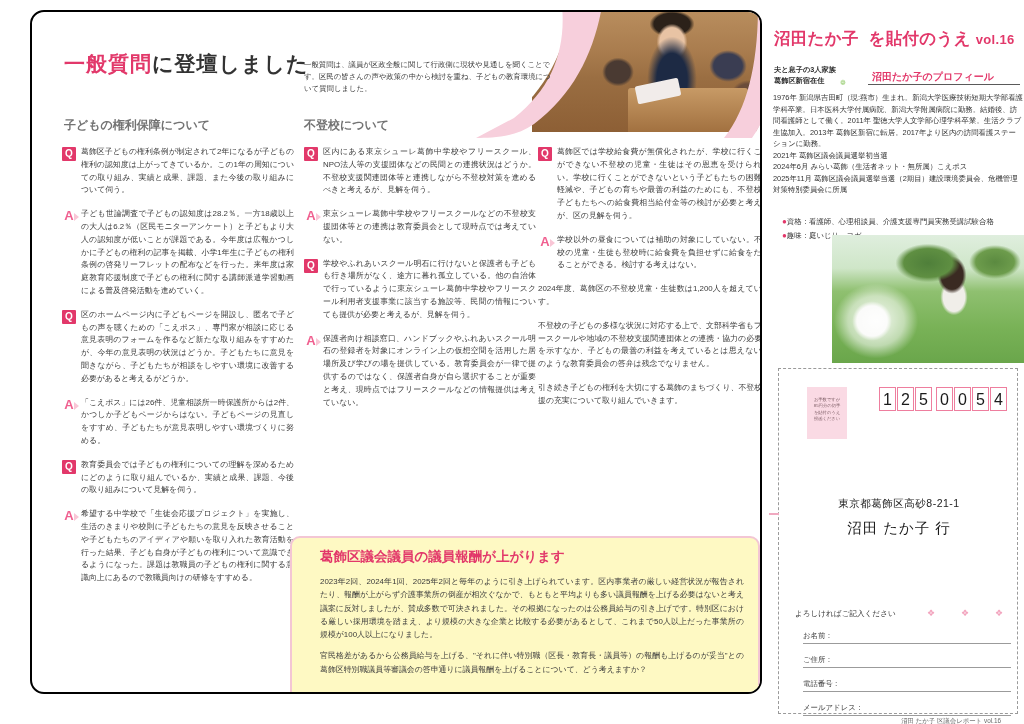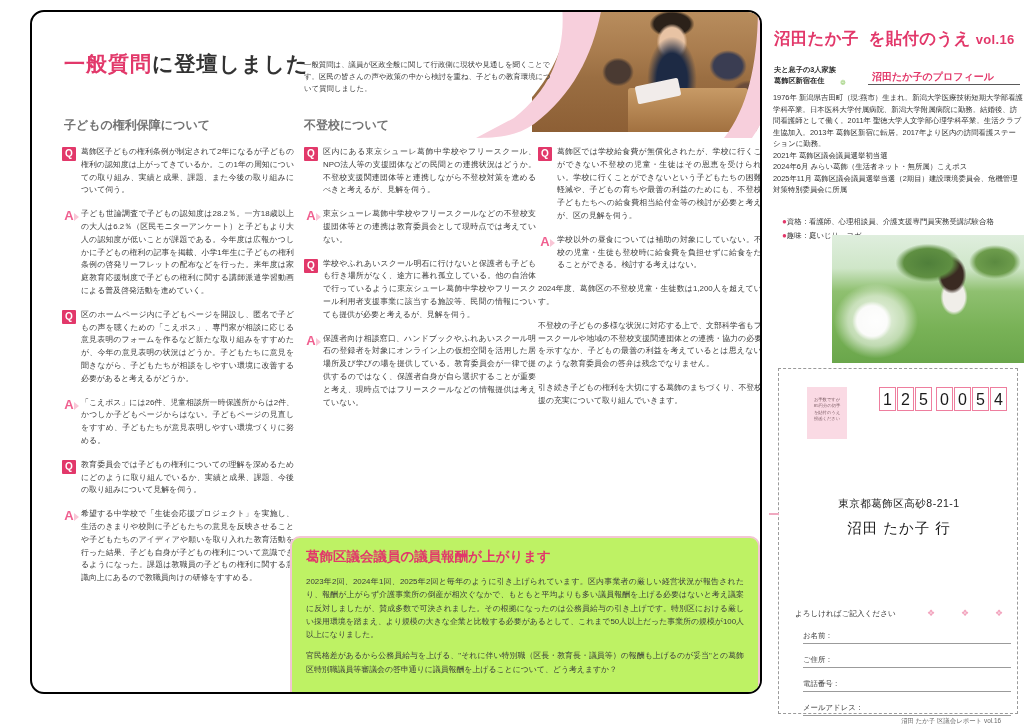--- a/index.html
+++ b/index.html
@@ -117,22 +117,22 @@
     margin-bottom: 11px; text-align: justify;
   }
 
   
   .article-box {
     position: absolute;
     left: 258px; top: 524px;
     width: 470px; height: 186px;
     border: 2px solid #f3c6d4;
     border-radius: 10px;
-    background: #bef264;
-    padding: 10px 14px 10px 14px;
+    background: #fef9c3;
+    padding: 10px 14px 10px 28px;
   }
   .article-title {
     font-size: 13.5px; font-weight: bold; color: #e2386a; margin-bottom: 9px;
   }
   .article-p {
     font-size: 7.9px; line-height: 1.68; color: #3b3b3b;
     margin-bottom: 8px; text-align: justify;
   }
 
   

